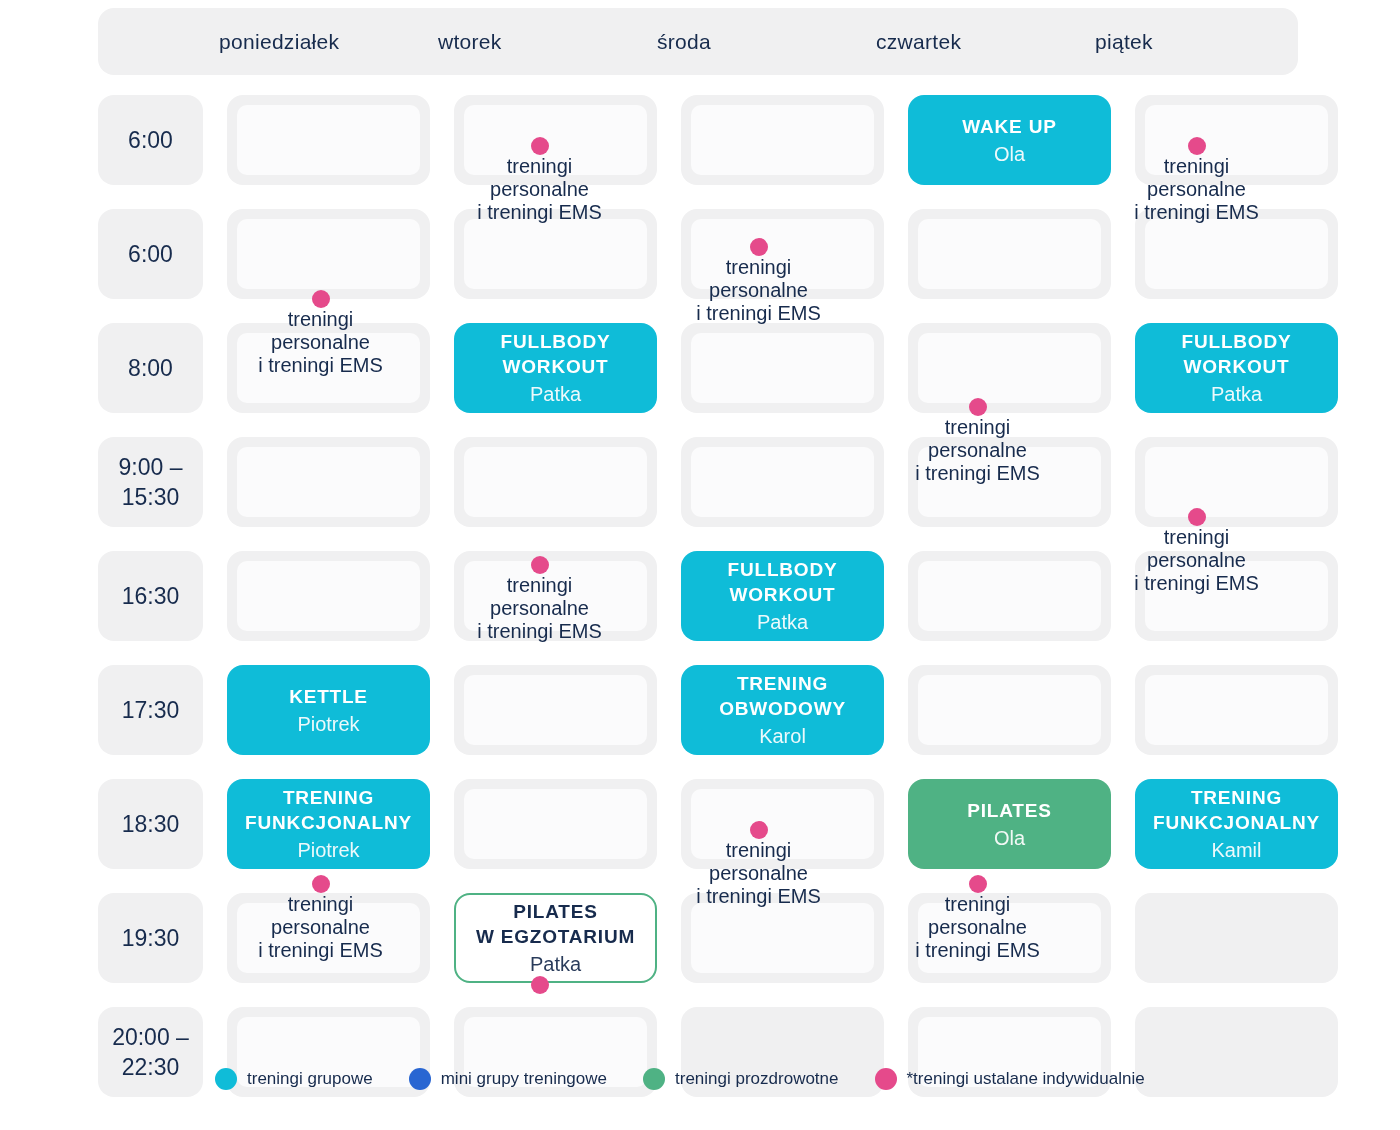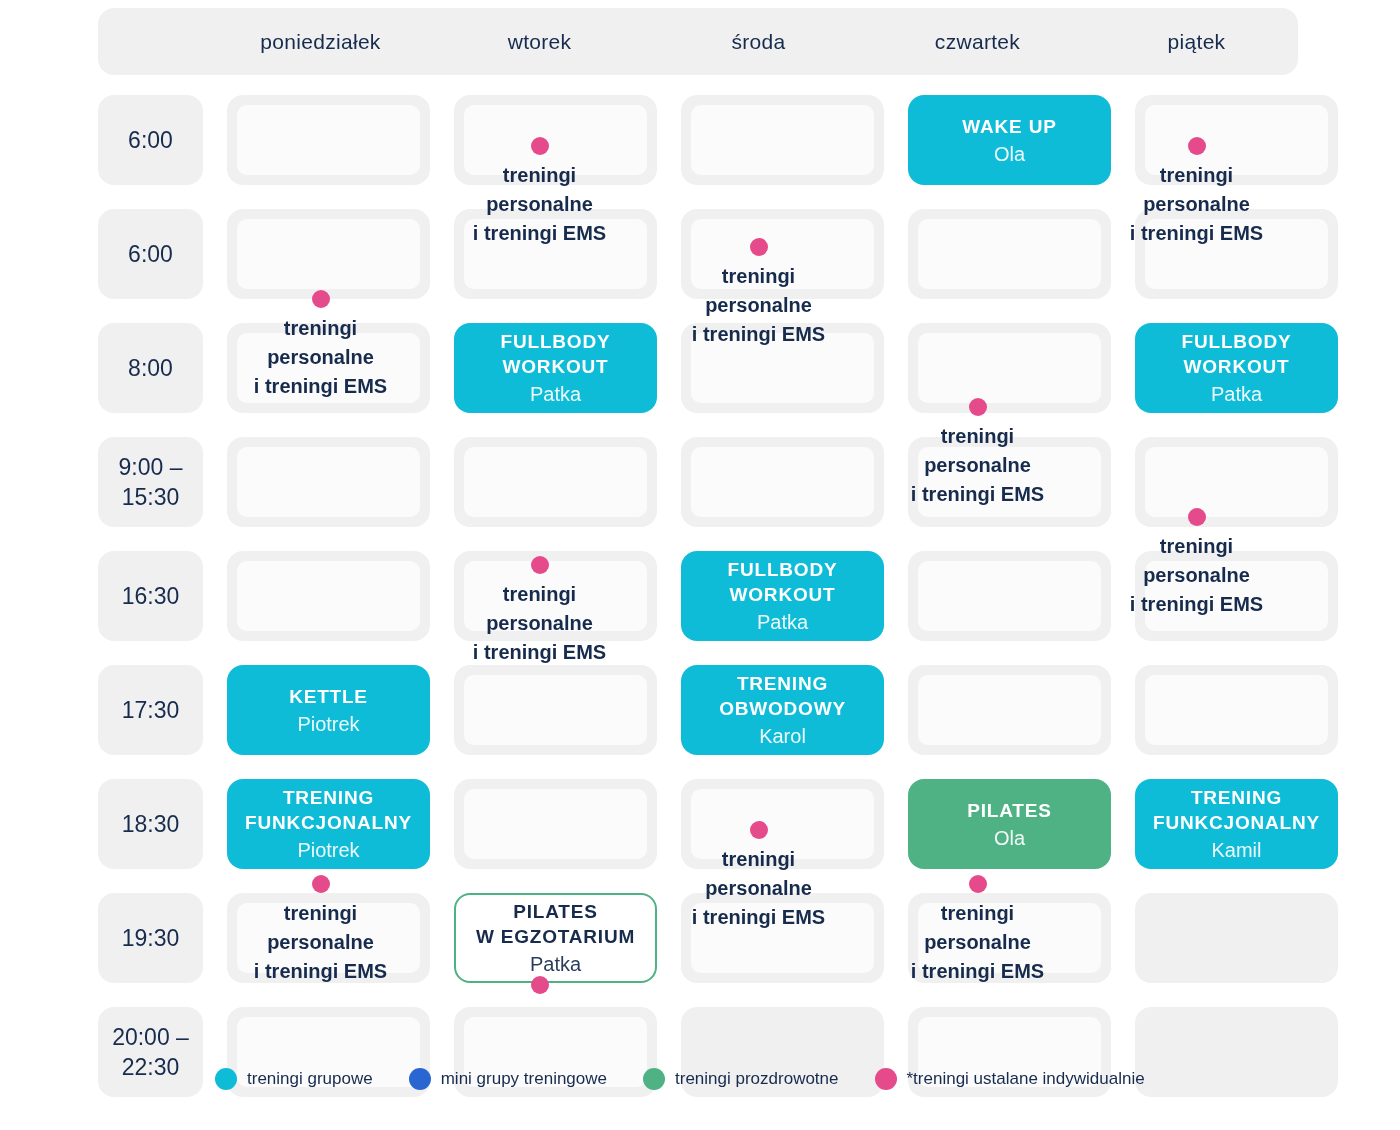--- a/index.html
+++ b/index.html
@@ -3,21 +3,21 @@
 <meta charset="utf-8">
 <style>
   html,body{margin:0;padding:0;background:#ffffff;}
   .page{position:relative;width:1400px;height:1130px;background:#ffffff;
         font-family:"Liberation Sans",sans-serif;overflow:hidden;}
 
   
   .header-band{position:absolute;left:98px;top:8px;width:1200px;height:67px;
     background:#f0f0f1;border-radius:16px;display:grid;
     grid-template-columns:105px repeat(5,203px);column-gap:16px;align-items:center;}
-  .day-label{text-align:center;color:#172b4d;font-size:21px;letter-spacing:.3px;}
+  .day-label{text-align:left;color:#172b4d;font-size:21px;letter-spacing:.3px;}
 
   
   .grid{position:absolute;left:98px;top:95px;display:grid;
     grid-template-columns:105px repeat(5,203px);grid-auto-rows:90px;gap:24px;}
   .time-cell{background:#f0f0f1;border-radius:16px;display:flex;align-items:center;
     justify-content:center;color:#172b4d;font-size:23px;line-height:30px;
     text-align:center;white-space:pre-line;}
   .cell{background:#f0f0f1;border-radius:16px;padding:10px;box-sizing:border-box;}
   .cell-inner{width:100%;height:100%;background:#fbfbfc;border-radius:10px;}
   .cell.plain{padding:0;}
@@ -28,21 +28,21 @@
   .event.health{color:#ffffff;}
   .event.outline{background:#ffffff;border:2px solid #4fb284;color:#172b4d;}
   .event-title{font-weight:bold;font-size:19px;letter-spacing:.8px;line-height:25px;
     white-space:pre-line;text-transform:uppercase;}
   .event-name{font-size:20px;line-height:26px;margin-top:2px;opacity:.92;}
 
   
   .annotation{position:absolute;width:203px;text-align:center;color:#172b4d;
     font-size:20px;z-index:5;pointer-events:none;}
   .annotation .dot{width:18px;height:18px;border-radius:50%;margin:0 auto;}
-  .annotation .lines{margin-top:6px;line-height:29px;white-space:pre-line;font-weight:bold;}
+  .annotation .lines{line-height:23px;white-space:pre-line;}
 
   
   .legend{position:absolute;left:215px;top:1068px;display:flex;gap:36px;align-items:center;}
   .legend-item{display:flex;align-items:center;gap:10px;color:#172b4d;font-size:17px;}
   .legend-dot{width:22px;height:22px;border-radius:50%;flex:none;}
 </style>
 </head>
 <body>
 
 <div class="page">

